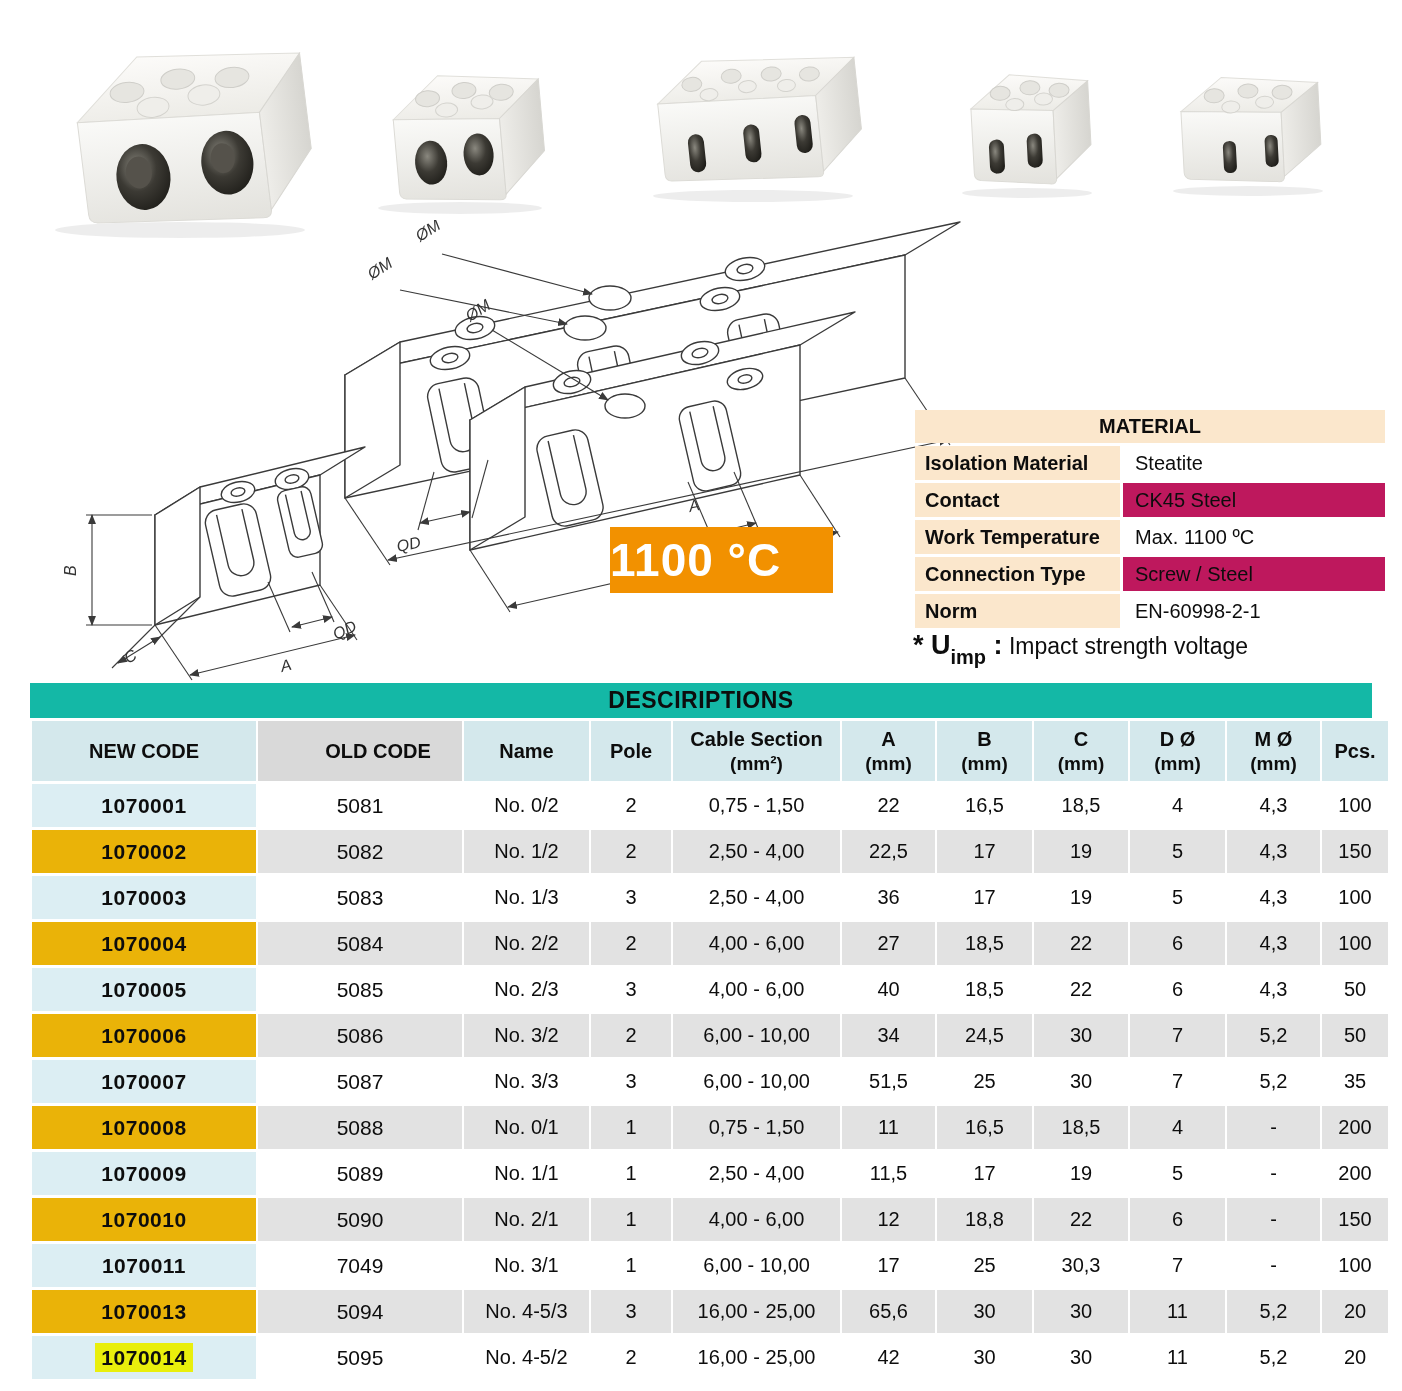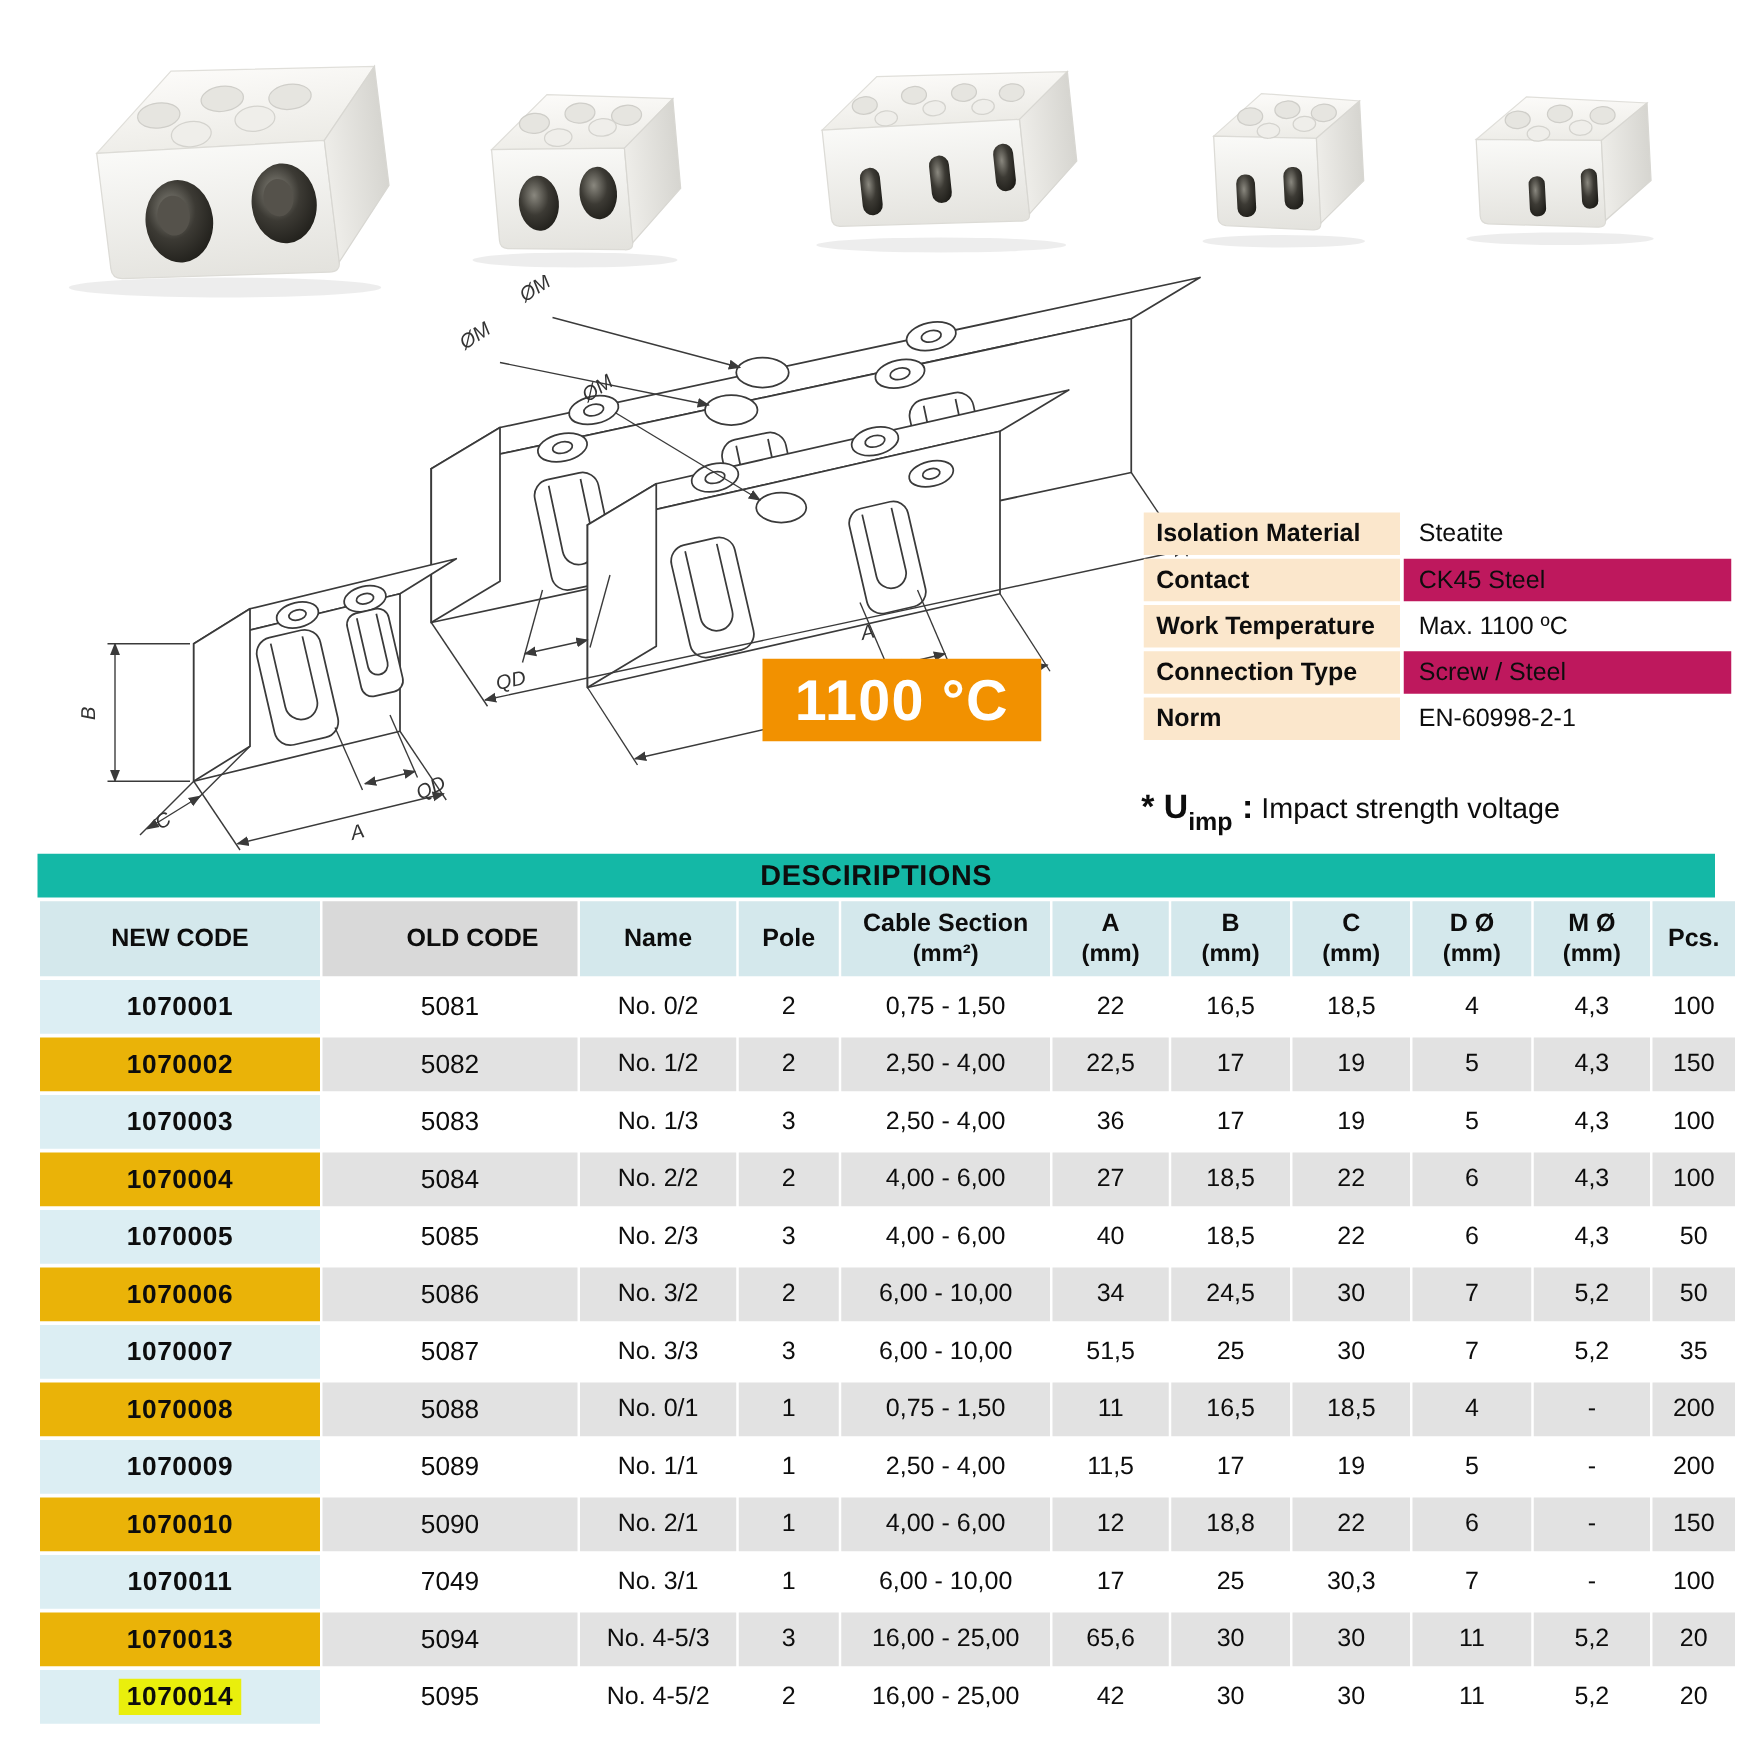--- a/index.html
+++ b/index.html
@@ -6,21 +6,21 @@
   html,body { background:#fff; }
   body { font-family:"Liberation Sans", sans-serif; color:#0d0d0d; }
   .page { position:relative; width:1402px; height:1391px; background:#fff; overflow:hidden; }
 
   .photo { position:absolute; }
 
   .drawings { position:absolute; left:0; top:220px; }
 
   .badge { position:absolute; left:610px; top:527px; width:223px; height:66px;
            background:#F29100; color:#fff; font-weight:bold; font-size:46px;
-           display:flex; align-items:center; justify-content:center; letter-spacing:1px; }
+           display:flex; align-items:center; letter-spacing:1px; }
 
   .material { position:absolute; left:915px; top:410px; width:470px; font-size:20px; }
   .material .m-title { background:#FBE7CC; font-weight:bold; text-align:center;
                        height:33px; line-height:33px; margin-bottom:3px; font-size:20px; }
   .m-row { display:flex; margin-bottom:3px; }
   .m-label { background:#FBE7CC; width:205px; margin-right:3px; font-weight:bold;
              padding:5px 0 5px 10px; line-height:24px; }
   .m-value { flex:1; padding:5px 0 5px 12px; line-height:24px; background:#fff; }
   .m-row.gray .m-value { background:#be185d; }
 
@@ -307,20 +307,21 @@
       <text x="336" y="420" transform="rotate(-25 336 420)">QD</text>
       <text x="282" y="452" transform="rotate(-14 282 452)">A</text>
     </g>
   </svg>
 
   <div class="badge">
     <span>1100 °C</span>
   </div>
 
   <div class="material">
+    <div class="m-title">MATERIAL</div>
     <div class="m-row">
       <div class="m-label">Isolation Material</div>
       <div class="m-value">Steatite</div>
     </div>
     <div class="m-row gray">
       <div class="m-label">Contact</div>
       <div class="m-value">CK45 Steel</div>
     </div>
     <div class="m-row">
       <div class="m-label">Work Temperature</div>

